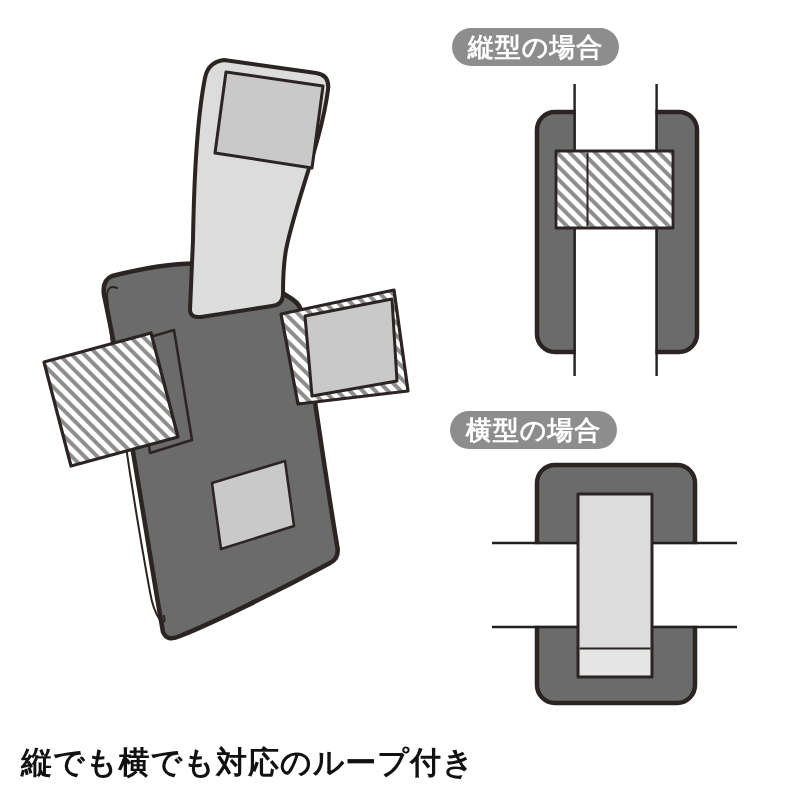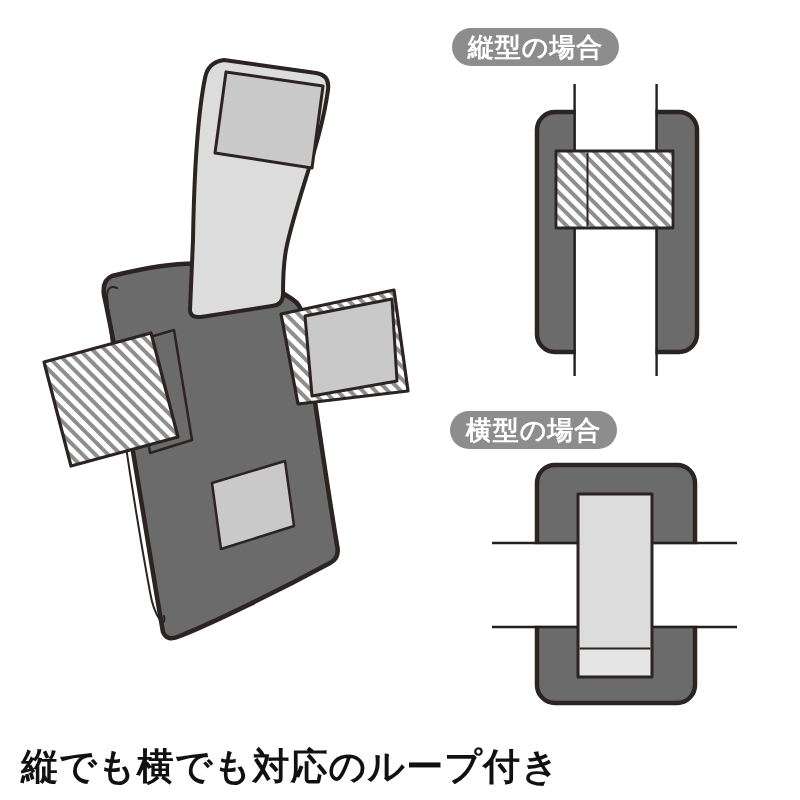--- a/index.html
+++ b/index.html
@@ -35,21 +35,21 @@
     position:absolute;width:167px;height:38px;border-radius:19px;
     background:var(--pill_gray);
     display:flex;align-items:center;justify-content:center;
     color:#ffffff;font-size:26px;font-weight:bold;letter-spacing:1px;
     user-select:none;
   }
   .pill.vertical  {left:452px;top:28px;}
   .pill.horizontal{left:450px;top:411px;}
   .caption{
     position:absolute;left:21px;top:742px;
-    color:var(--caption_black);font-size:37px;font-weight:bold;letter-spacing:1px;
+    color:var(--caption_black);font-size:31px;font-weight:bold;letter-spacing:1px;
     white-space:nowrap;user-select:none;
   }
 </style>
 </head>
 <body>
 
 <div class="stage">
 
   <svg width="800" height="800" viewBox="0 0 800 800" aria-hidden="true">
     <defs>

